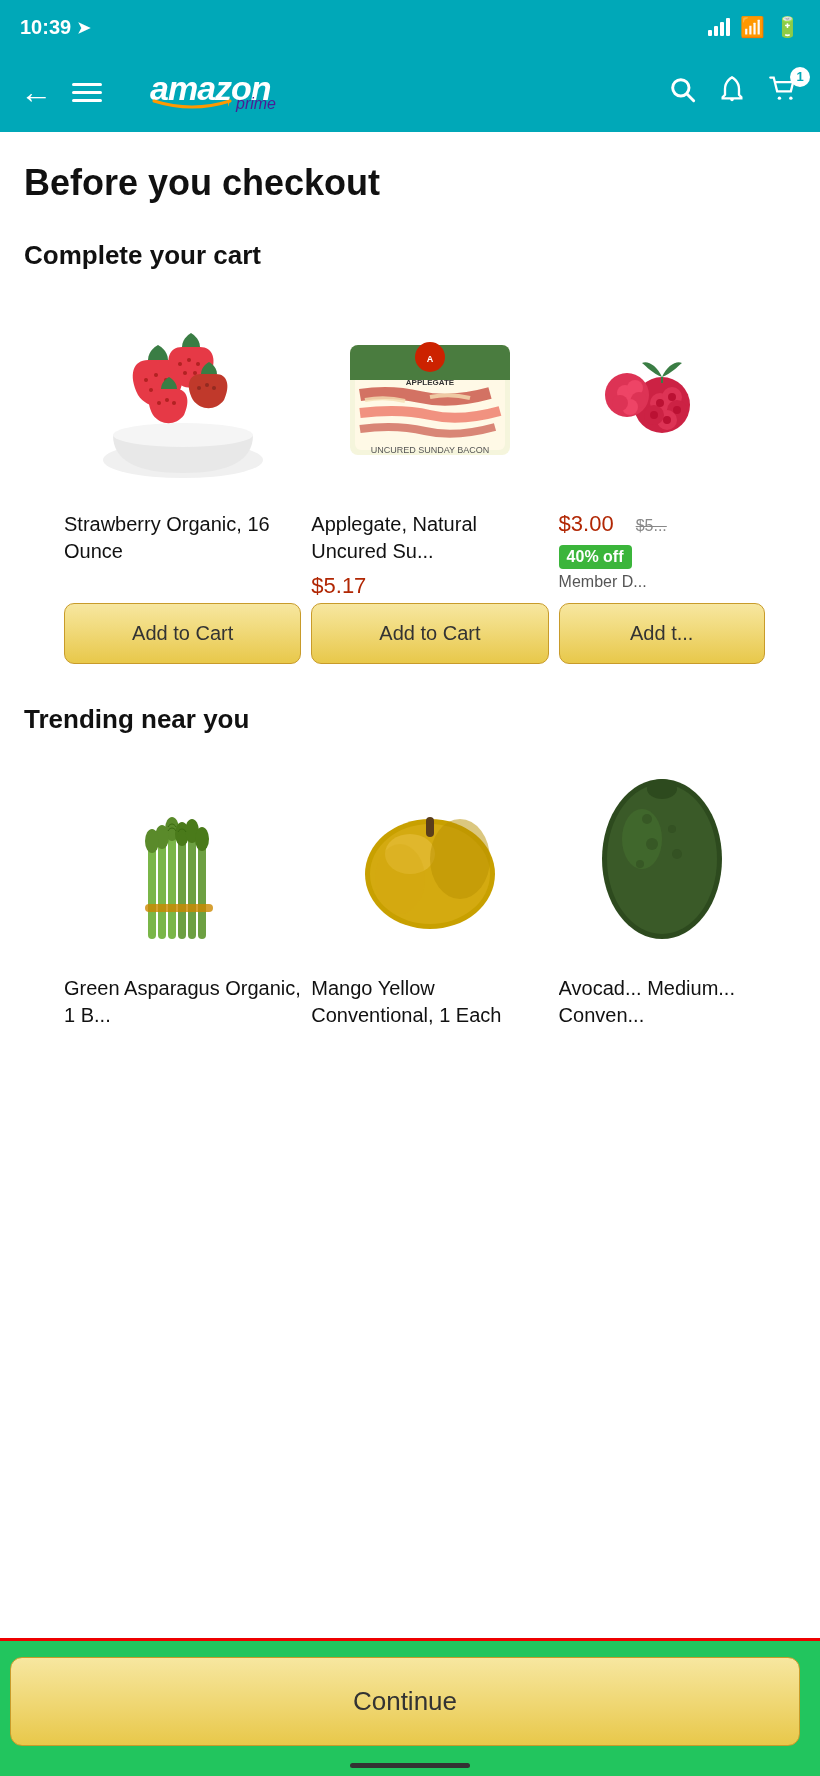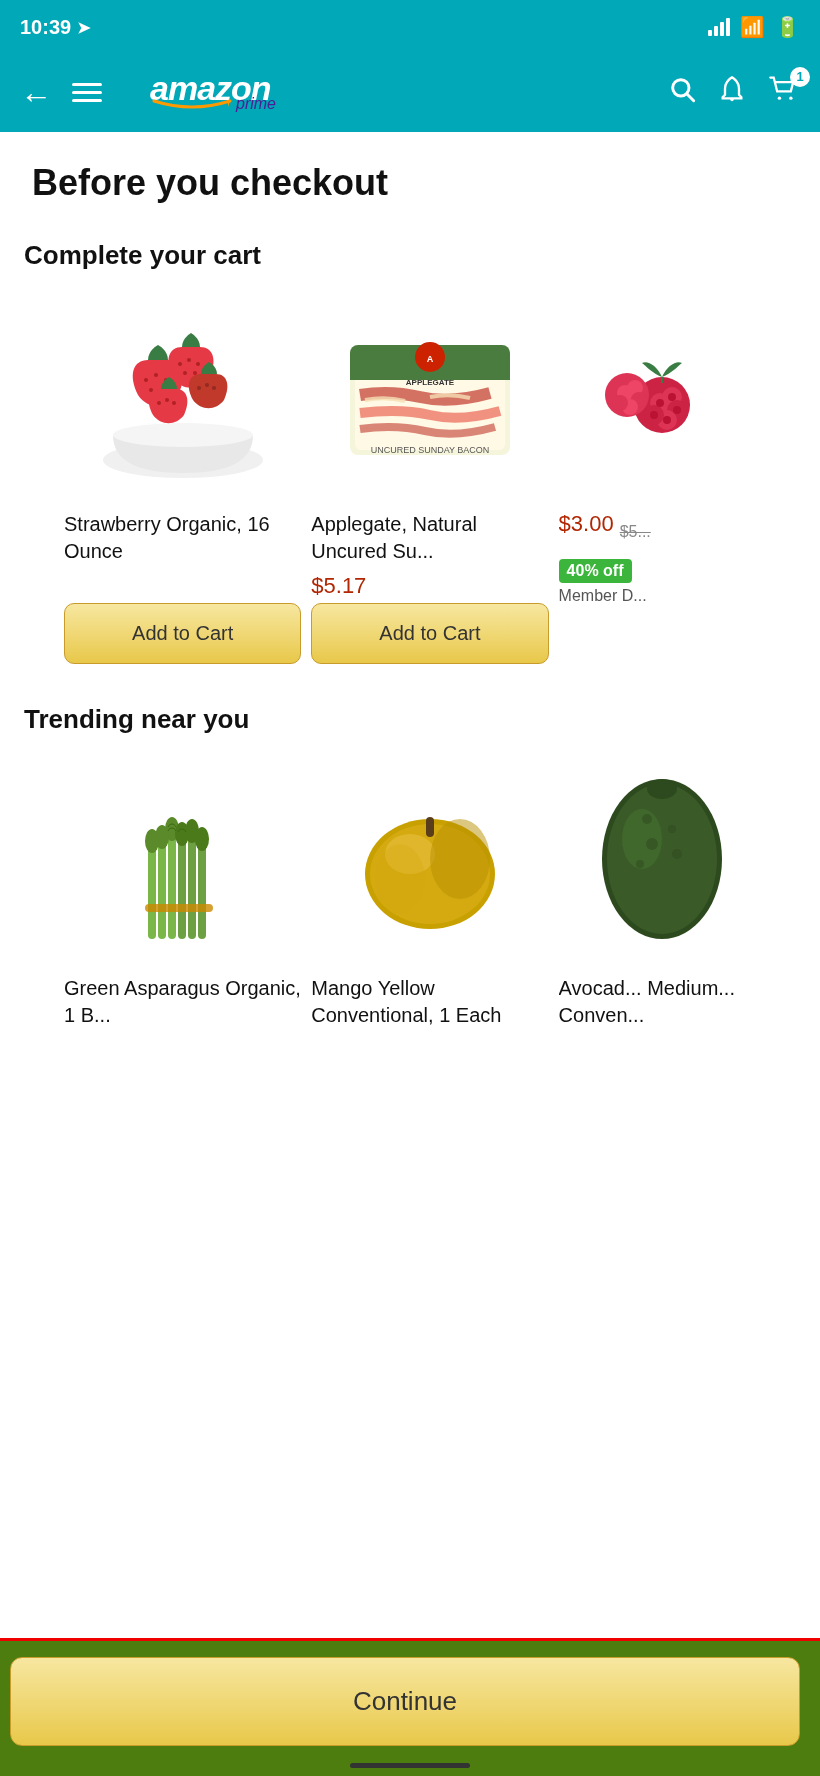--- a/index.html
+++ b/index.html
@@ -130,21 +130,20 @@
     
     .main-content {
       padding: 30px 24px 120px 24px;
     }
 
     .page-title {
       font-size: 36px;
       font-weight: 800;
       color: #111;
       margin-bottom: 36px;
-      margin-left: 8px;
     }
 
     .section-title {
       font-size: 26px;
       font-weight: 700;
       color: #111;
       margin-bottom: 24px;
     }
 
     
@@ -226,21 +225,21 @@
       margin-bottom: 36px;
     }
 
     
     .continue-btn-container {
       position: fixed;
       bottom: 0;
       left: 0;
       width: 820px;
       padding: 16px 20px 30px 10px;
-      background: #4d7c0f;
+      background: #22c55e;
       border-top: 3px solid #e00;
     }
 
     .continue-btn {
       width: 100%;
       padding: 28px;
       background: linear-gradient(to bottom, #f7e7a0, #e8c84a);
       border: 1px solid #c89b2a;
       border-radius: 12px;
       font-size: 26px;
@@ -440,28 +439,29 @@
               <circle cx="57" cy="75" r="8" fill="#dd3355"></circle>
               <circle cx="48" cy="82" r="8" fill="#ee4466"></circle>
               <circle cx="38" cy="78" r="8" fill="#dd3355"></circle>
 
               <path d="M80 52 C75 40 65 35 60 38 C65 42 70 48 80 52Z" fill="#3a7d44"></path>
               <path d="M80 52 C85 40 95 35 100 38 C95 42 90 48 80 52Z" fill="#3a7d44"></path>
               <path d="M80 52 L80 58" stroke="#3a7d44" stroke-width="2"></path>
             </g>
           </svg>
         </div>
-        <div style="display:flex; align-items:flex-end; gap:6px; margin-bottom:18px;">
+        <div style="display:flex; align-items:center; gap:22px; margin-bottom:4px;">
           <span class="product-price">$3.00</span>
           <span style="font-size:16px; color:#888; text-decoration:line-through;">$5...</span>
         </div>
         <div>
           <span class="discount-badge">40% off</span>
         </div>
         <div class="member-text">Member D...</div>
+        <button class="add-to-cart-btn">Add t...</button>
       </div>
 
     </div>
 
     <div class="trending-section">
       <h2 class="section-title">Trending near you</h2>
 
       <div class="products-row">
 
         <div class="product-card">

